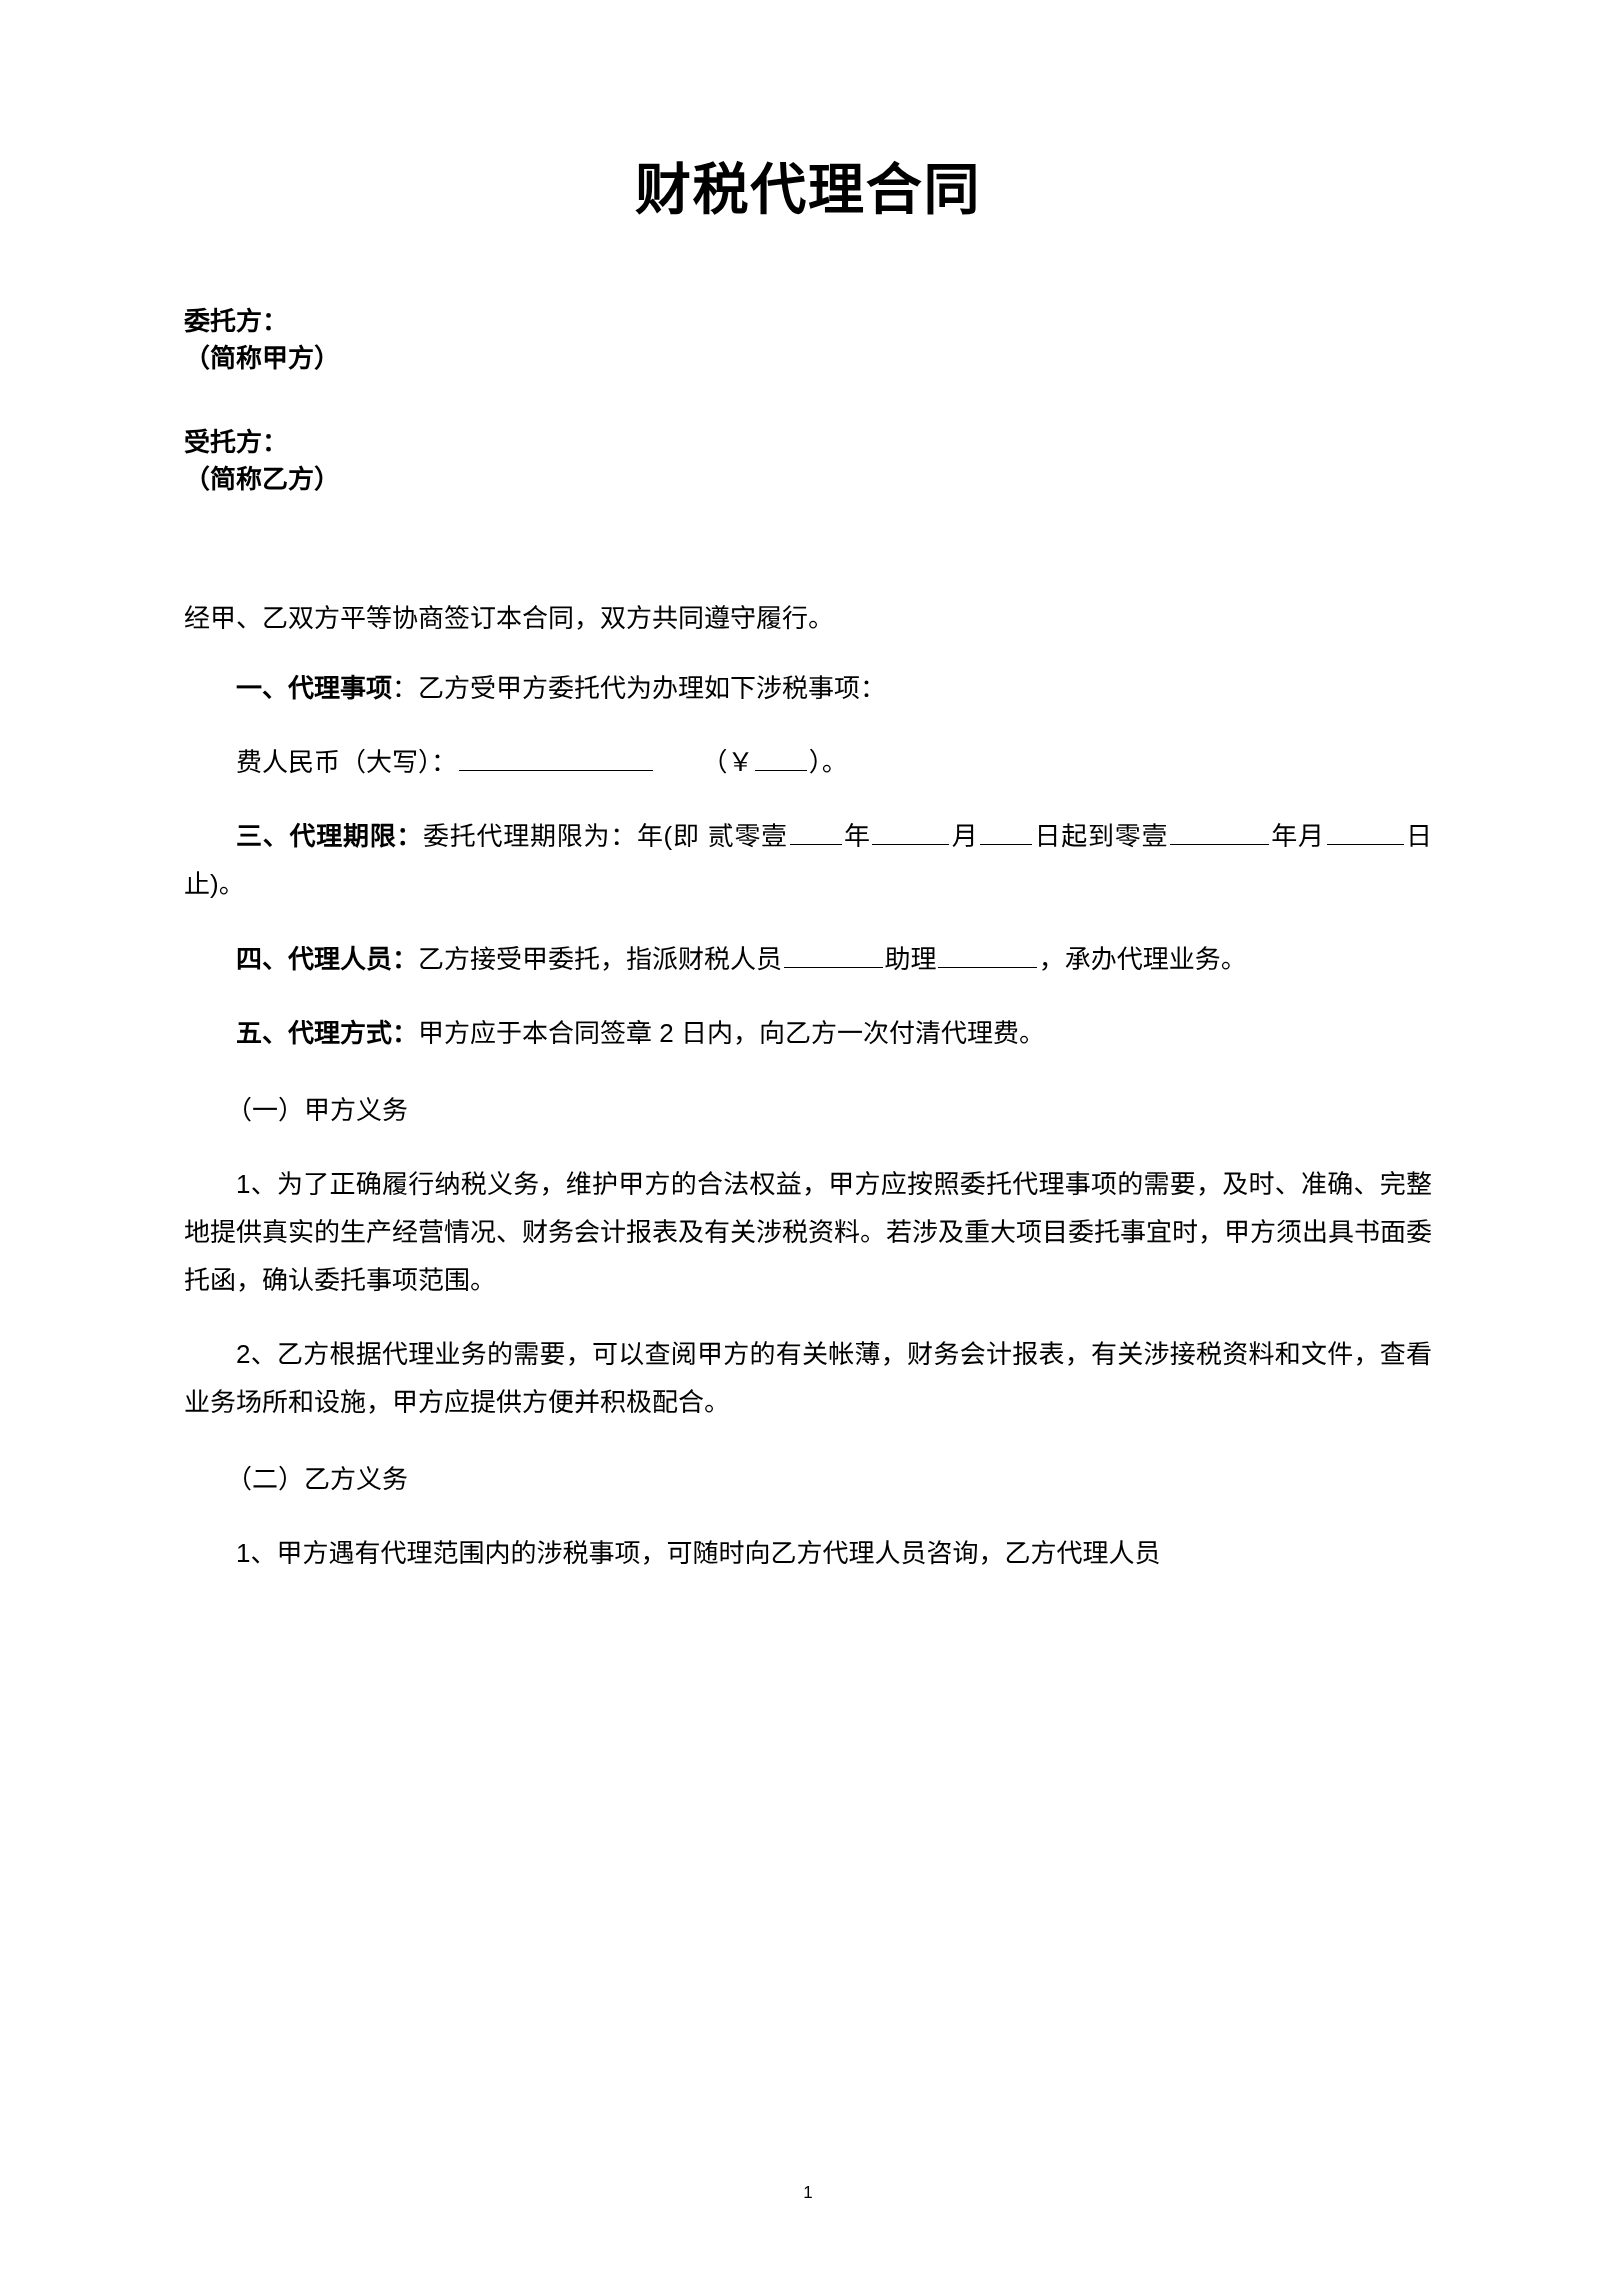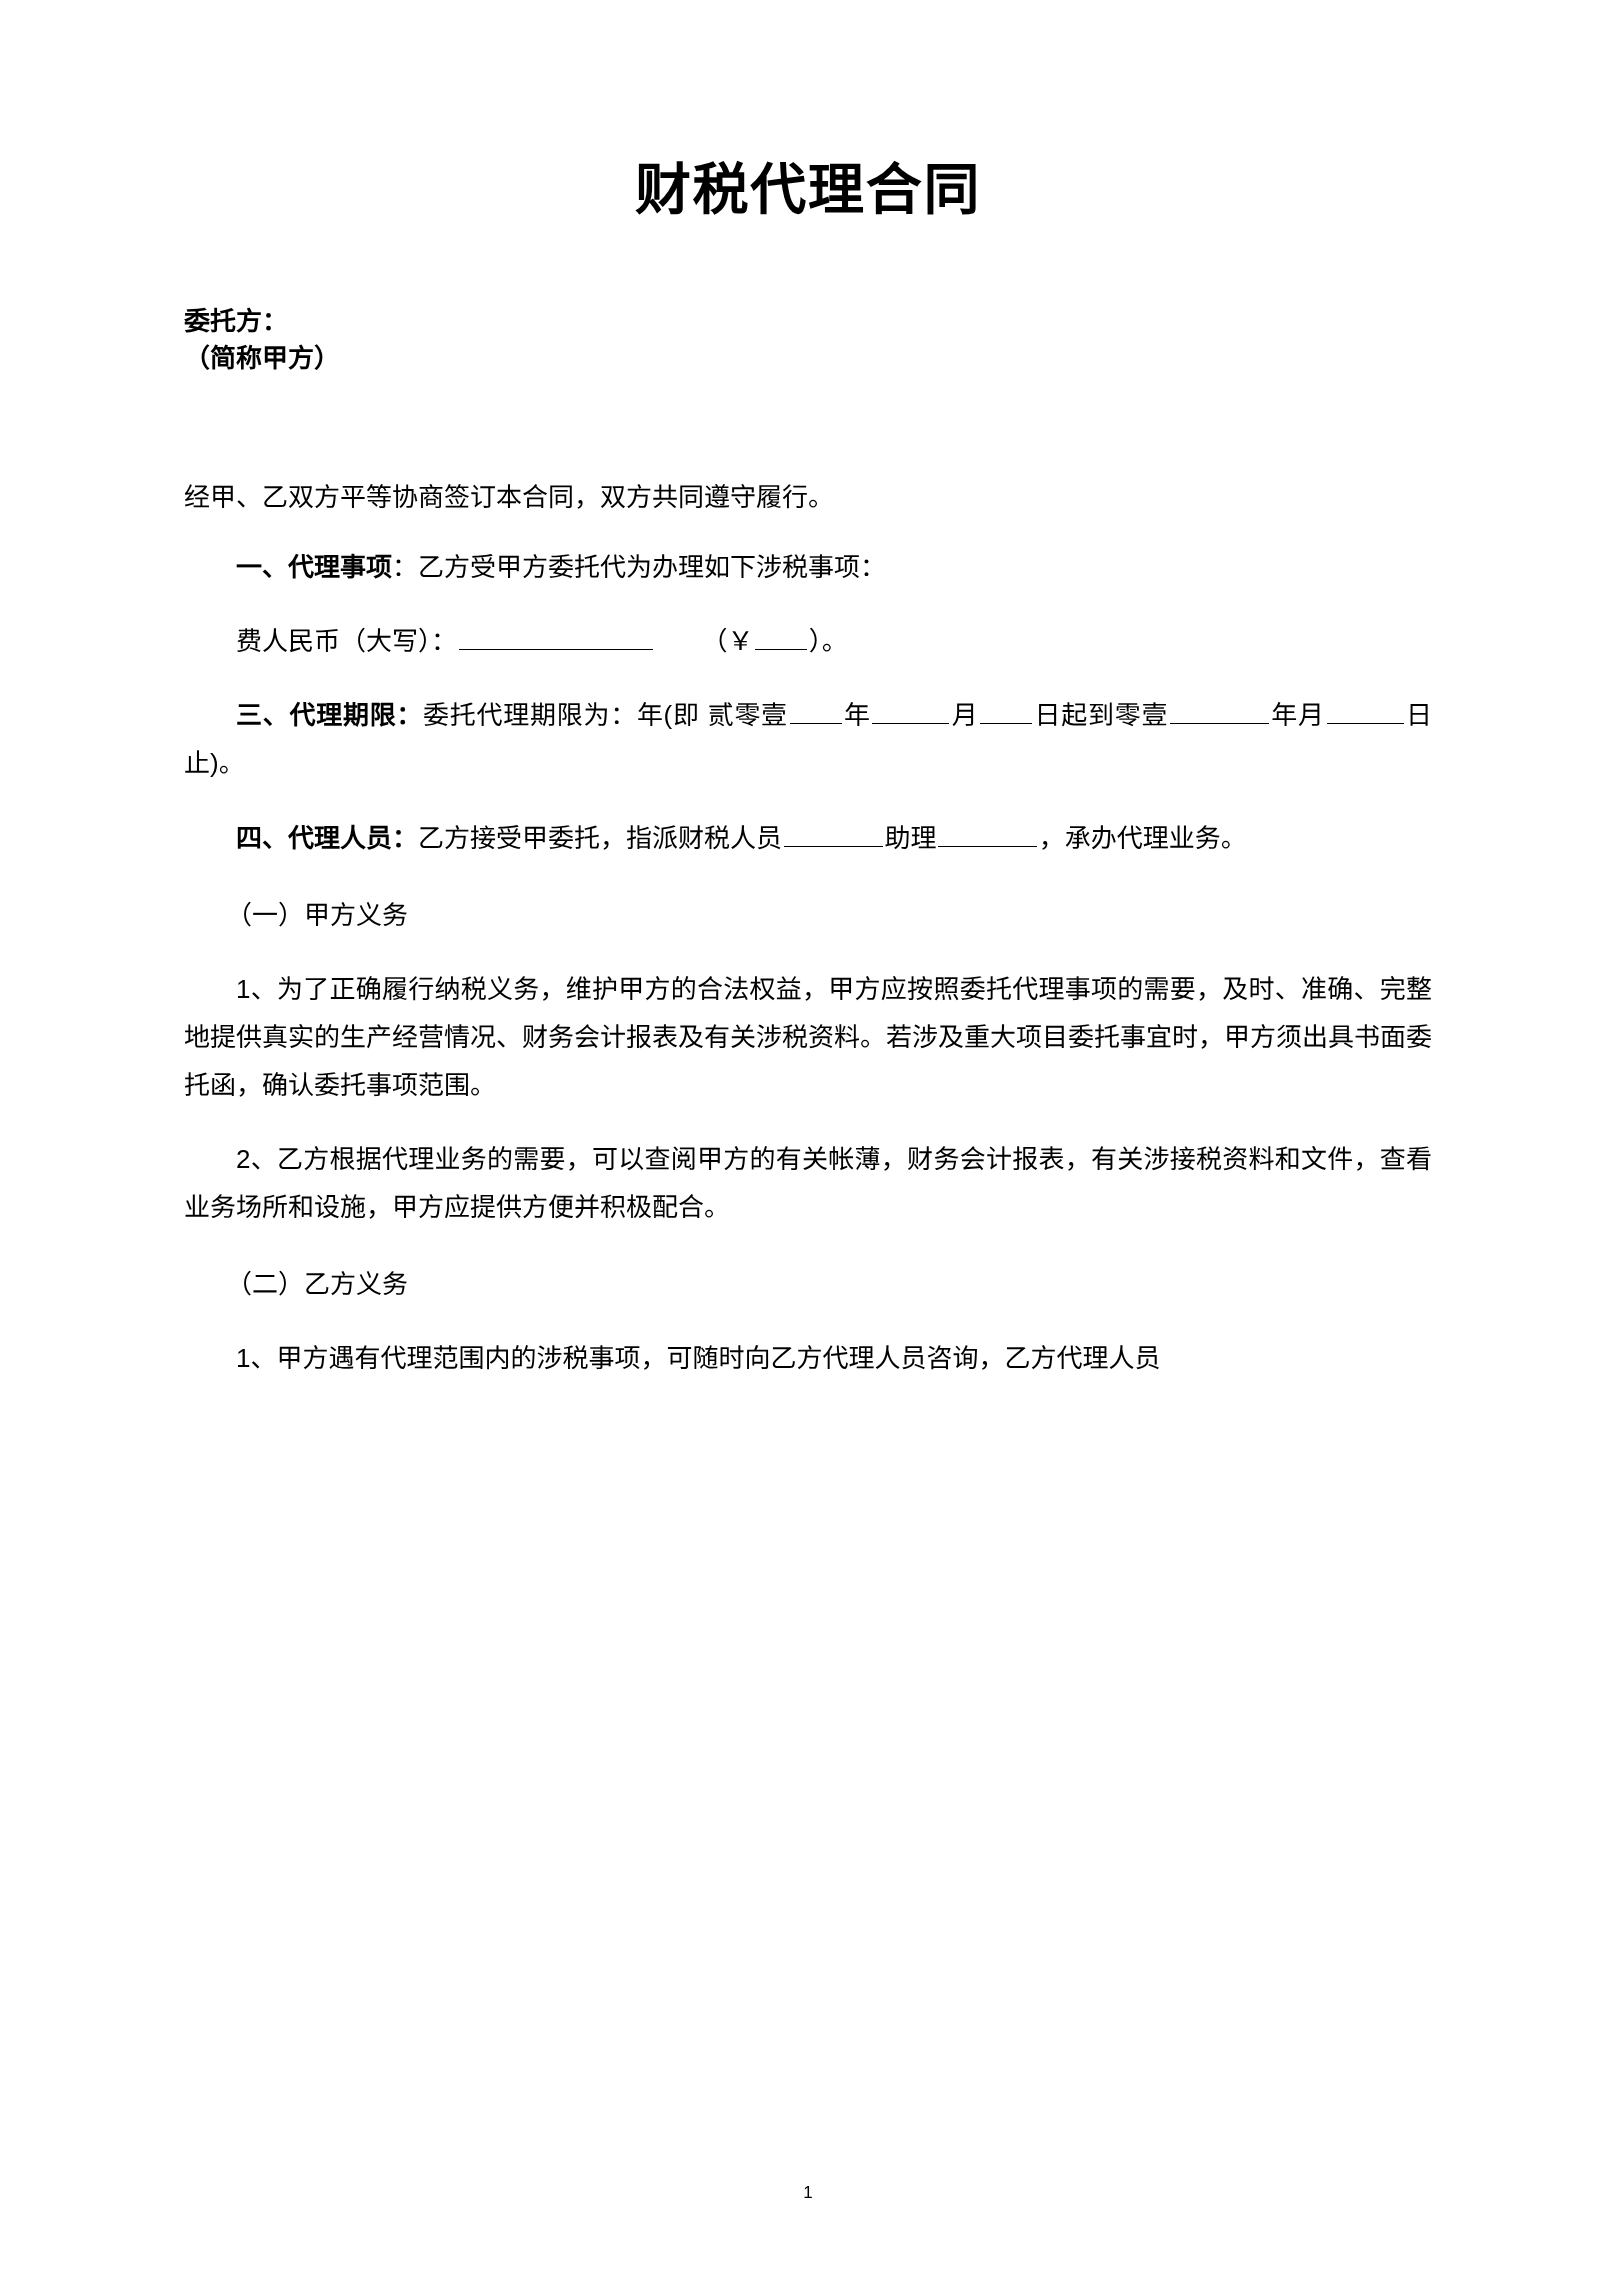--- a/index.html
+++ b/index.html
@@ -109,40 +109,48 @@
 <div class="page">
 
   <h1 class="doc-title">财税代理合同</h1>
 
   <div class="party-row first">
     <span class="party-label">委托方：</span>
     <span class="party-blank"></span>
     <span class="party-alias">（简称甲方）</span>
   </div>
 
+  <div class="party-row second">
+    <span class="party-label">受托方：</span>
+    <span class="party-blank"></span>
+    <span class="party-alias">（简称乙方）</span>
+  </div>
 
   <p class="intro">经甲、乙双方平等协商签订本合同，双方共同遵守履行。</p>
 
   <p class="clause indent">
     <b class="num">一、</b><b>代理事项</b><span>：</span><span>乙方受甲方委托代为办理如下涉税事项：</span>
   </p>
 
 
   <p class="clause tight" style="text-indent:52px;">
     <span>费人民币（大写）：</span><span class="blank-u u-xxl"></span><span class="gap-sm"></span><span>（￥</span><span class="blank-u u-md"></span><span>）。</span>
   </p>
 
   <p class="clause indent">
     <b class="num">三、</b><b>代理期限</b><b>：</b><span>委托代理期限为：年(即 贰零壹</span><span class="blank-u u-md"></span><span>年</span><span class="blank-u u-lg"></span><span>月</span><span class="blank-u u-md"></span><span>日起到零壹</span><span class="blank-u u-xl"></span><span>年</span><span>月</span><span class="blank-u u-lg"></span><span>日止)。</span>
   </p>
 
   <p class="clause indent">
     <b class="num">四、</b><b>代理人员</b><b>：</b><span>乙方接受甲委托，指派财税人员</span><span class="blank-u u-xl"></span><span>助理</span><span class="blank-u u-xl"></span><span>，承办代理</span><span>业务。</span>
   </p>
 
+  <p class="clause indent">
+    <b class="num">五、</b><b>代理方式</b><b>：</b><span>甲方应于本合同签章 2 日内，向乙方一次付清代理费。</span>
+  </p>
 
 
   <p class="subhead">（一）甲方义务</p>
 
   <p class="para indent">1、为了正确履行纳税义务，维护甲方的合法权益，甲方应按照委托代理事项的需要，及时、准确、完整地提供真实的生产经营情况、财务会计报表及有关涉税资料。若涉及重大项目委托事宜时，甲方须出具书面委托函，确认委托事项范围。</p>
 
   <p class="para indent">2、乙方根据代理业务的需要，可以查阅甲方的有关帐薄，财务会计报表，有关涉接税资料和文件，查看业务场所和设施，甲方应提供方便并积极配合。</p>
 
   <p class="subhead">（二）乙方义务</p>
 

